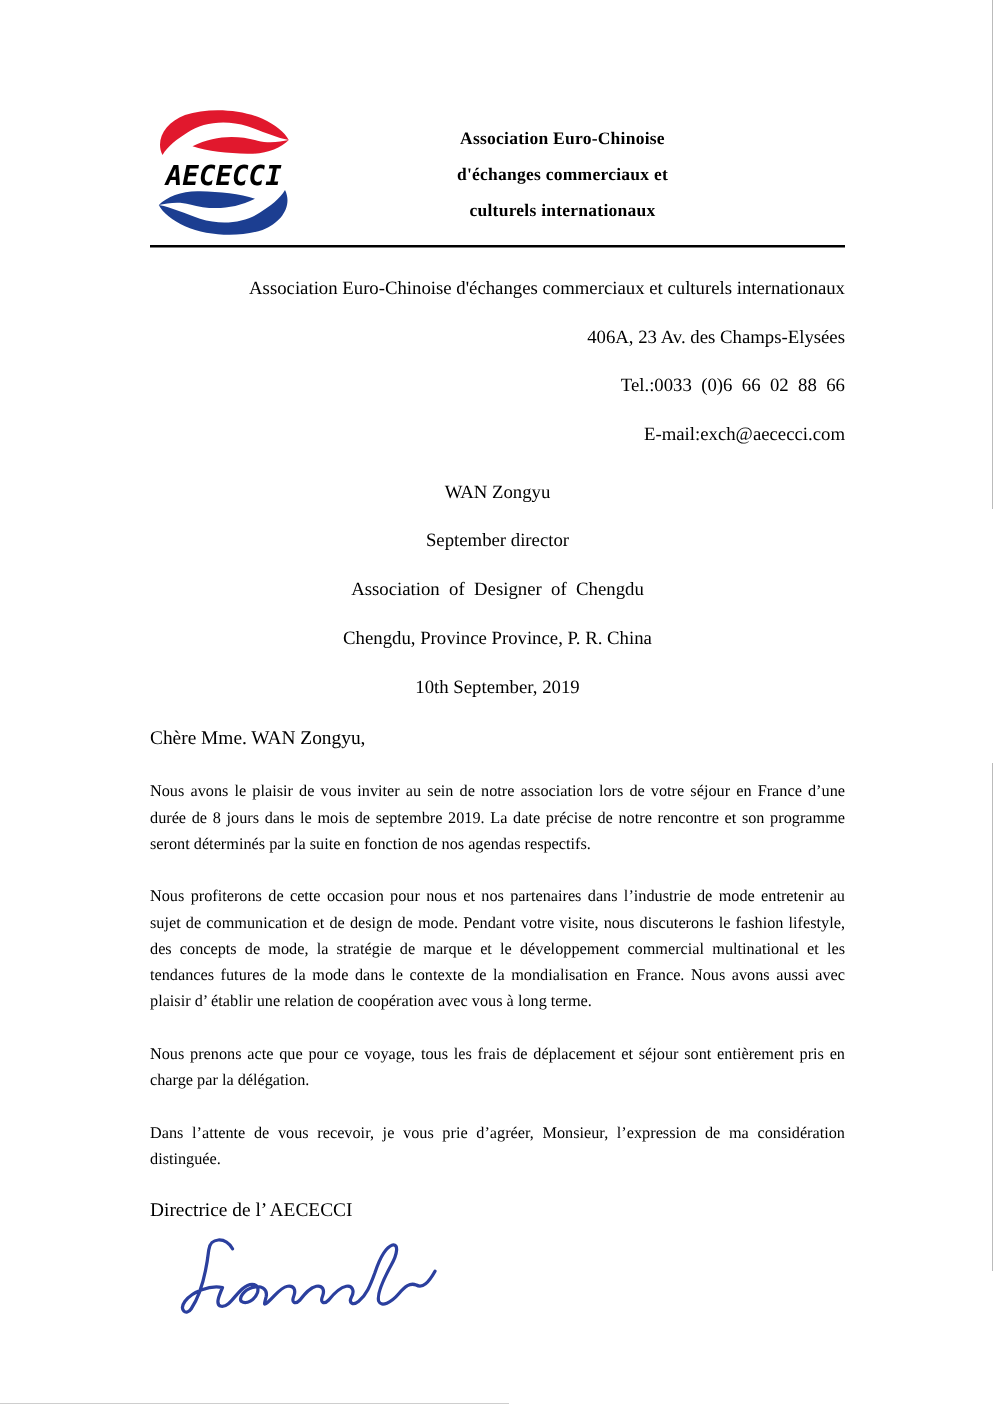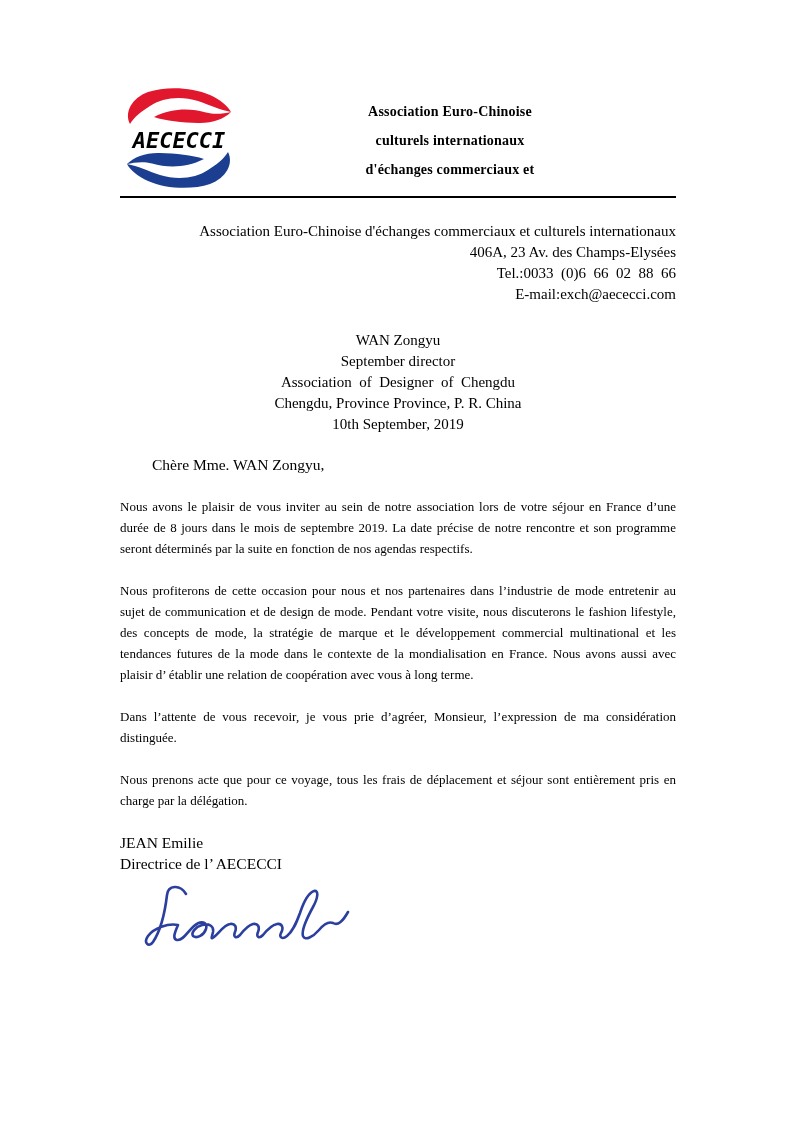--- a/index.html
+++ b/index.html
@@ -39,27 +39,26 @@
     text-align: right;
     font-size: 15px;
     line-height: 21px;
   }
   .recipient-block {
     margin-top: 25px;
     text-align: center;
     font-size: 15px;
     line-height: 21px;
   }
-  .pre { white-space: pre-wrap; }
+  .pre { white-space: pre-wrap; margin-top: 18px; }
   
   .salutation {
     margin-top: 19px;
     font-size: 15.5px;
     line-height: 21px;
-    margin-left: 32px;
   }
   .para {
     margin-top: 21px;
     font-size: 13px;
     line-height: 21px;
     text-align: justify;
   }
   .signoff {
     margin-top: 21px;
     font-size: 15.5px;
@@ -85,22 +84,22 @@
         <g transform="translate(118,104) scale(-1,-1)">
           <path fill="#1c3e91" d="M10,38 C4,26 12,12 28,6 C46,0 72,1 90,9 C100,13.5 108,20 111,26
                    C100,24 90,19 78,15 C60,9.5 42,12 30,20 C22,25 14,31 10,38 Z"></path>
           <path fill="#1c3e91" d="M34,31 C52,22 70,22 86,26.5 C95,29 104,27.5 111,26
                    C104,33 92,37.5 78,37 C62,36.5 46,35 34,31 Z"></path>
         </g>
       </svg>
     </div>
     <div class="org-title">
       <div>Association Euro-Chinoise</div>
+      <div>d'échanges commerciaux et</div>
       <div>culturels internationaux</div>
-      <div>d'échanges commerciaux et</div>
     </div>
   </div>
 
   <hr class="rule">
 
   <div class="contact-block">
     <div class="pre">Association Euro-Chinoise d'échanges commerciaux et culturels internationaux</div>
     <div class="pre">406A, 23 Av. des Champs-Elysées</div>
     <div class="pre">Tel.:0033  (0)6  66  02  88  66</div>
     <div class="pre">E-mail:exch@aececci.com</div>
@@ -111,25 +110,24 @@
     <div class="pre">September director</div>
     <div class="pre">Association  of  Designer  of  Chengdu</div>
     <div class="pre">Chengdu, Province Province, P. R. China</div>
     <div class="pre">10th September, 2019</div>
   </div>
 
   <div>
     <p class="salutation">Chère Mme. WAN Zongyu,</p>
     <p class="para">Nous avons le plaisir de vous inviter au sein de notre association lors de votre séjour en France d’une durée de 8 jours dans le mois de septembre 2019. La date précise de notre rencontre et son programme seront déterminés par la suite en fonction de nos agendas respectifs.</p>
     <p class="para">Nous profiterons de cette occasion pour nous et nos partenaires dans l’industrie de mode entretenir au sujet de communication et de design de mode. Pendant votre visite, nous discuterons le fashion lifestyle, des concepts de mode, la stratégie de marque et le développement commercial multinational et les tendances futures de la mode dans le contexte de la mondialisation en France. Nous avons aussi avec plaisir d’ établir une relation de coopération avec vous à long terme.</p>
+    <p class="para">Nous prenons acte que pour ce voyage, tous les frais de déplacement et séjour sont entièrement pris en charge par la délégation.</p>
     <p class="para">Dans l’attente de vous recevoir, je vous prie d’agréer, Monsieur, l’expression de ma considération distinguée.</p>
-    <p class="para">Nous prenons acte que pour ce voyage, tous les frais de déplacement et séjour sont entièrement pris en charge par la délégation.</p>
 
     <div class="signoff">
-      <div>JEAN Emilie</div>
       <div>Directrice de l’ AECECCI</div>
     </div>
 
     <div class="signature-wrap">
       <svg width="210" height="72" viewBox="0 0 210 72" xmlns="http://www.w3.org/2000/svg">
         <path fill="none" stroke="#2b3f9e" stroke-width="2.6" stroke-linecap="round" stroke-linejoin="round" d="M44,12 C38,2 26,3 25,13 C23,30 19,48 11,60 C7,66 1,61 6,54
                  C12,46 26,41 36,43 C33,50 30,57 35,58 C41,59 46,49 52,44
                  C59,38 66,40 64,47 C62,53 55,57 51,54 C49,51 53,45 60,43
                  C67,41 72,44 71,50 C70,55 68,58 72,55 C78,50 82,43 88,42
                  C93,41 95,45 93,50 C91,55 94,57 98,53 C102,48 106,43 111,42

